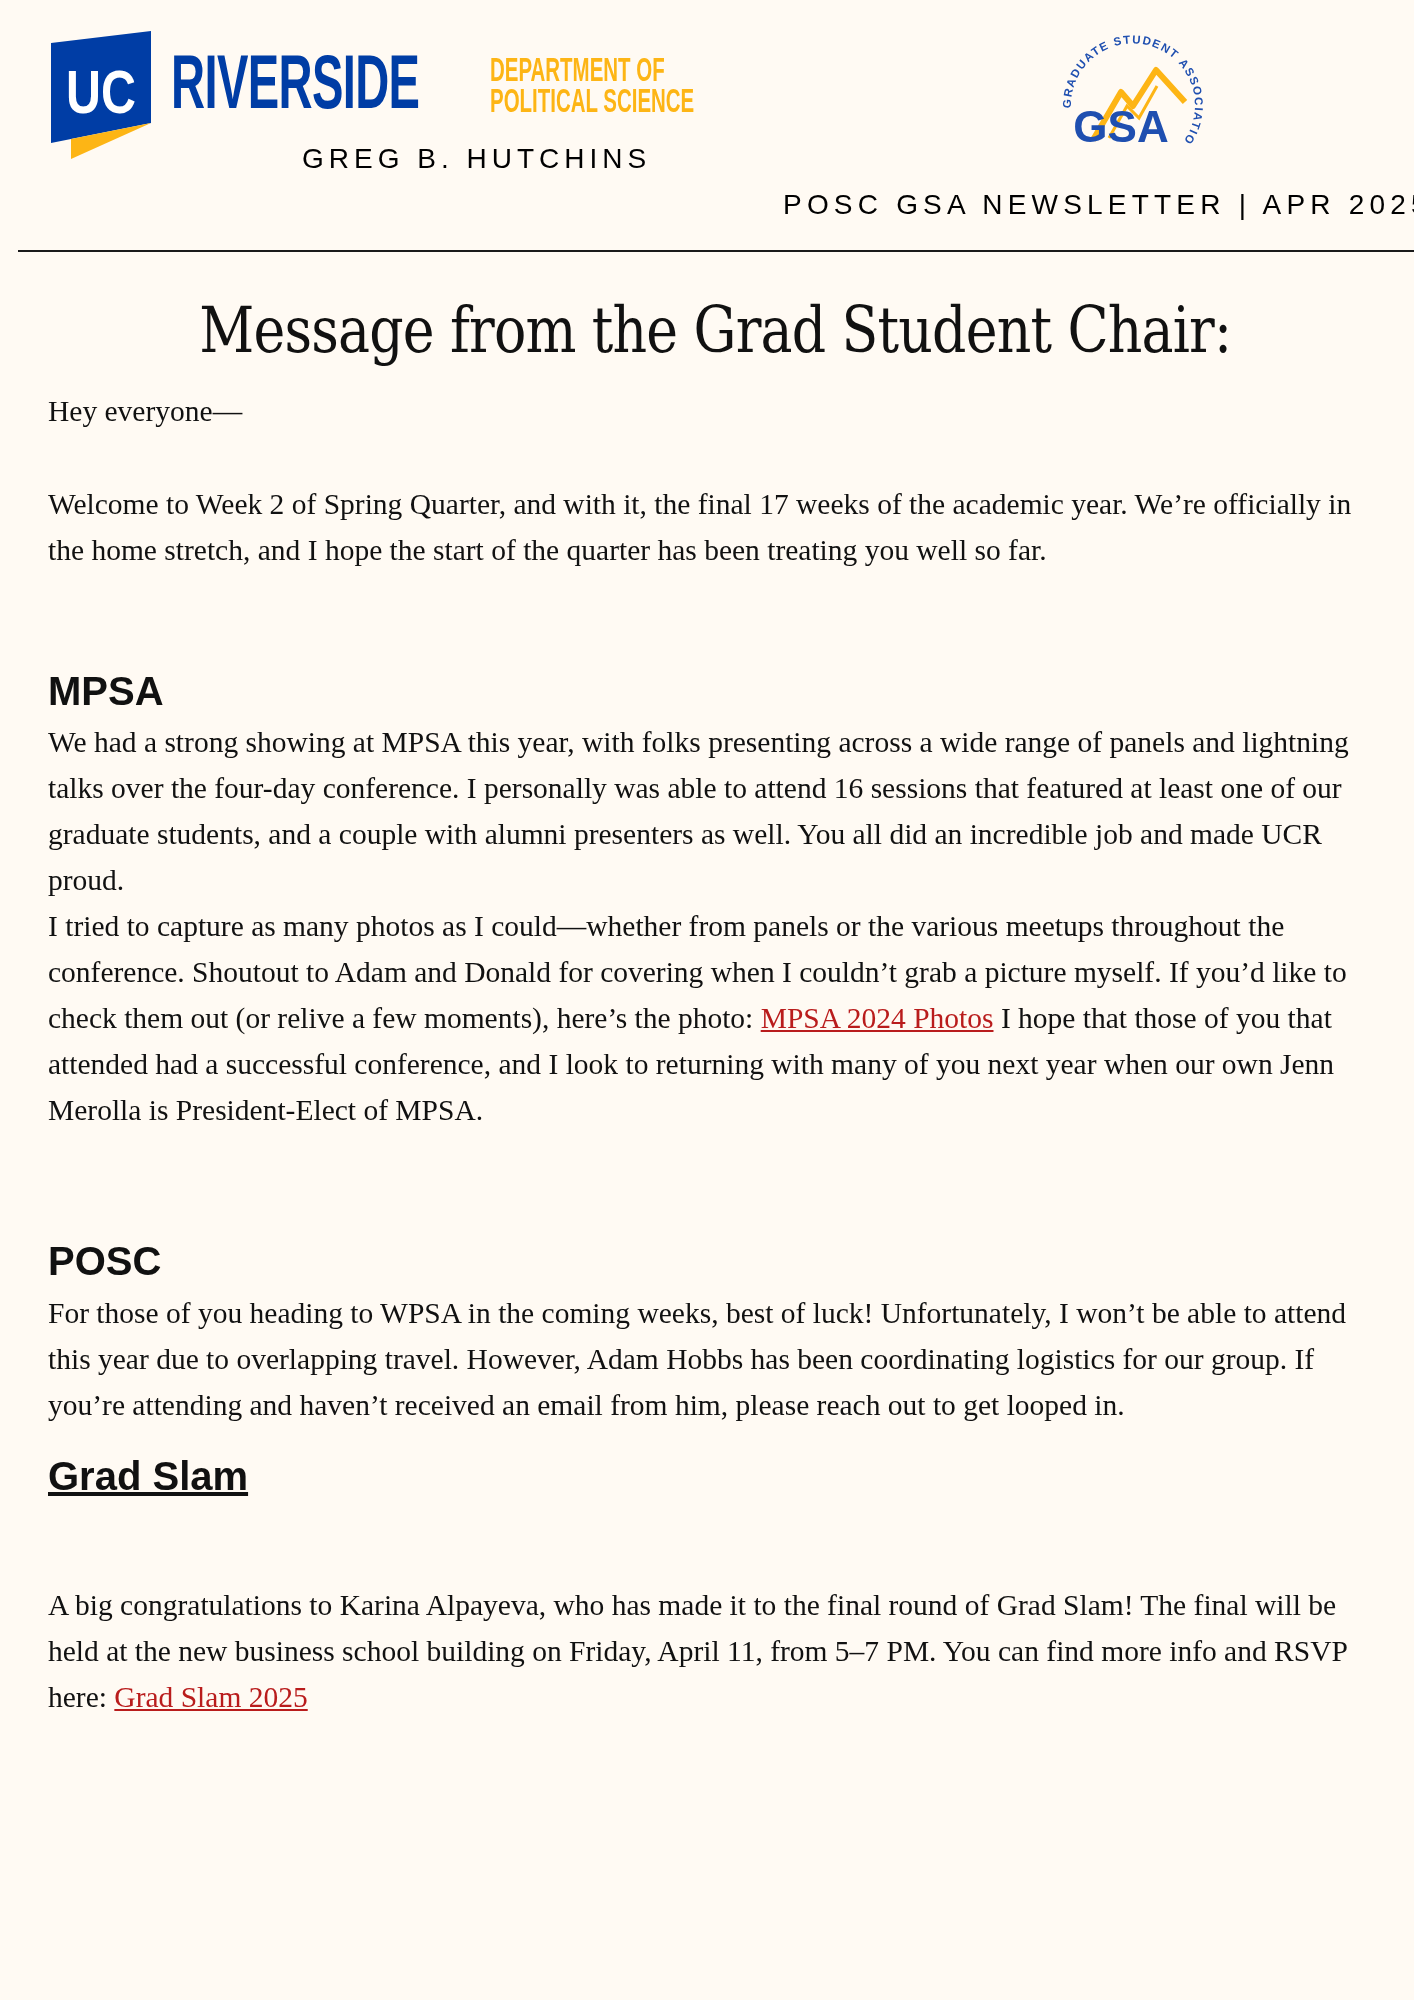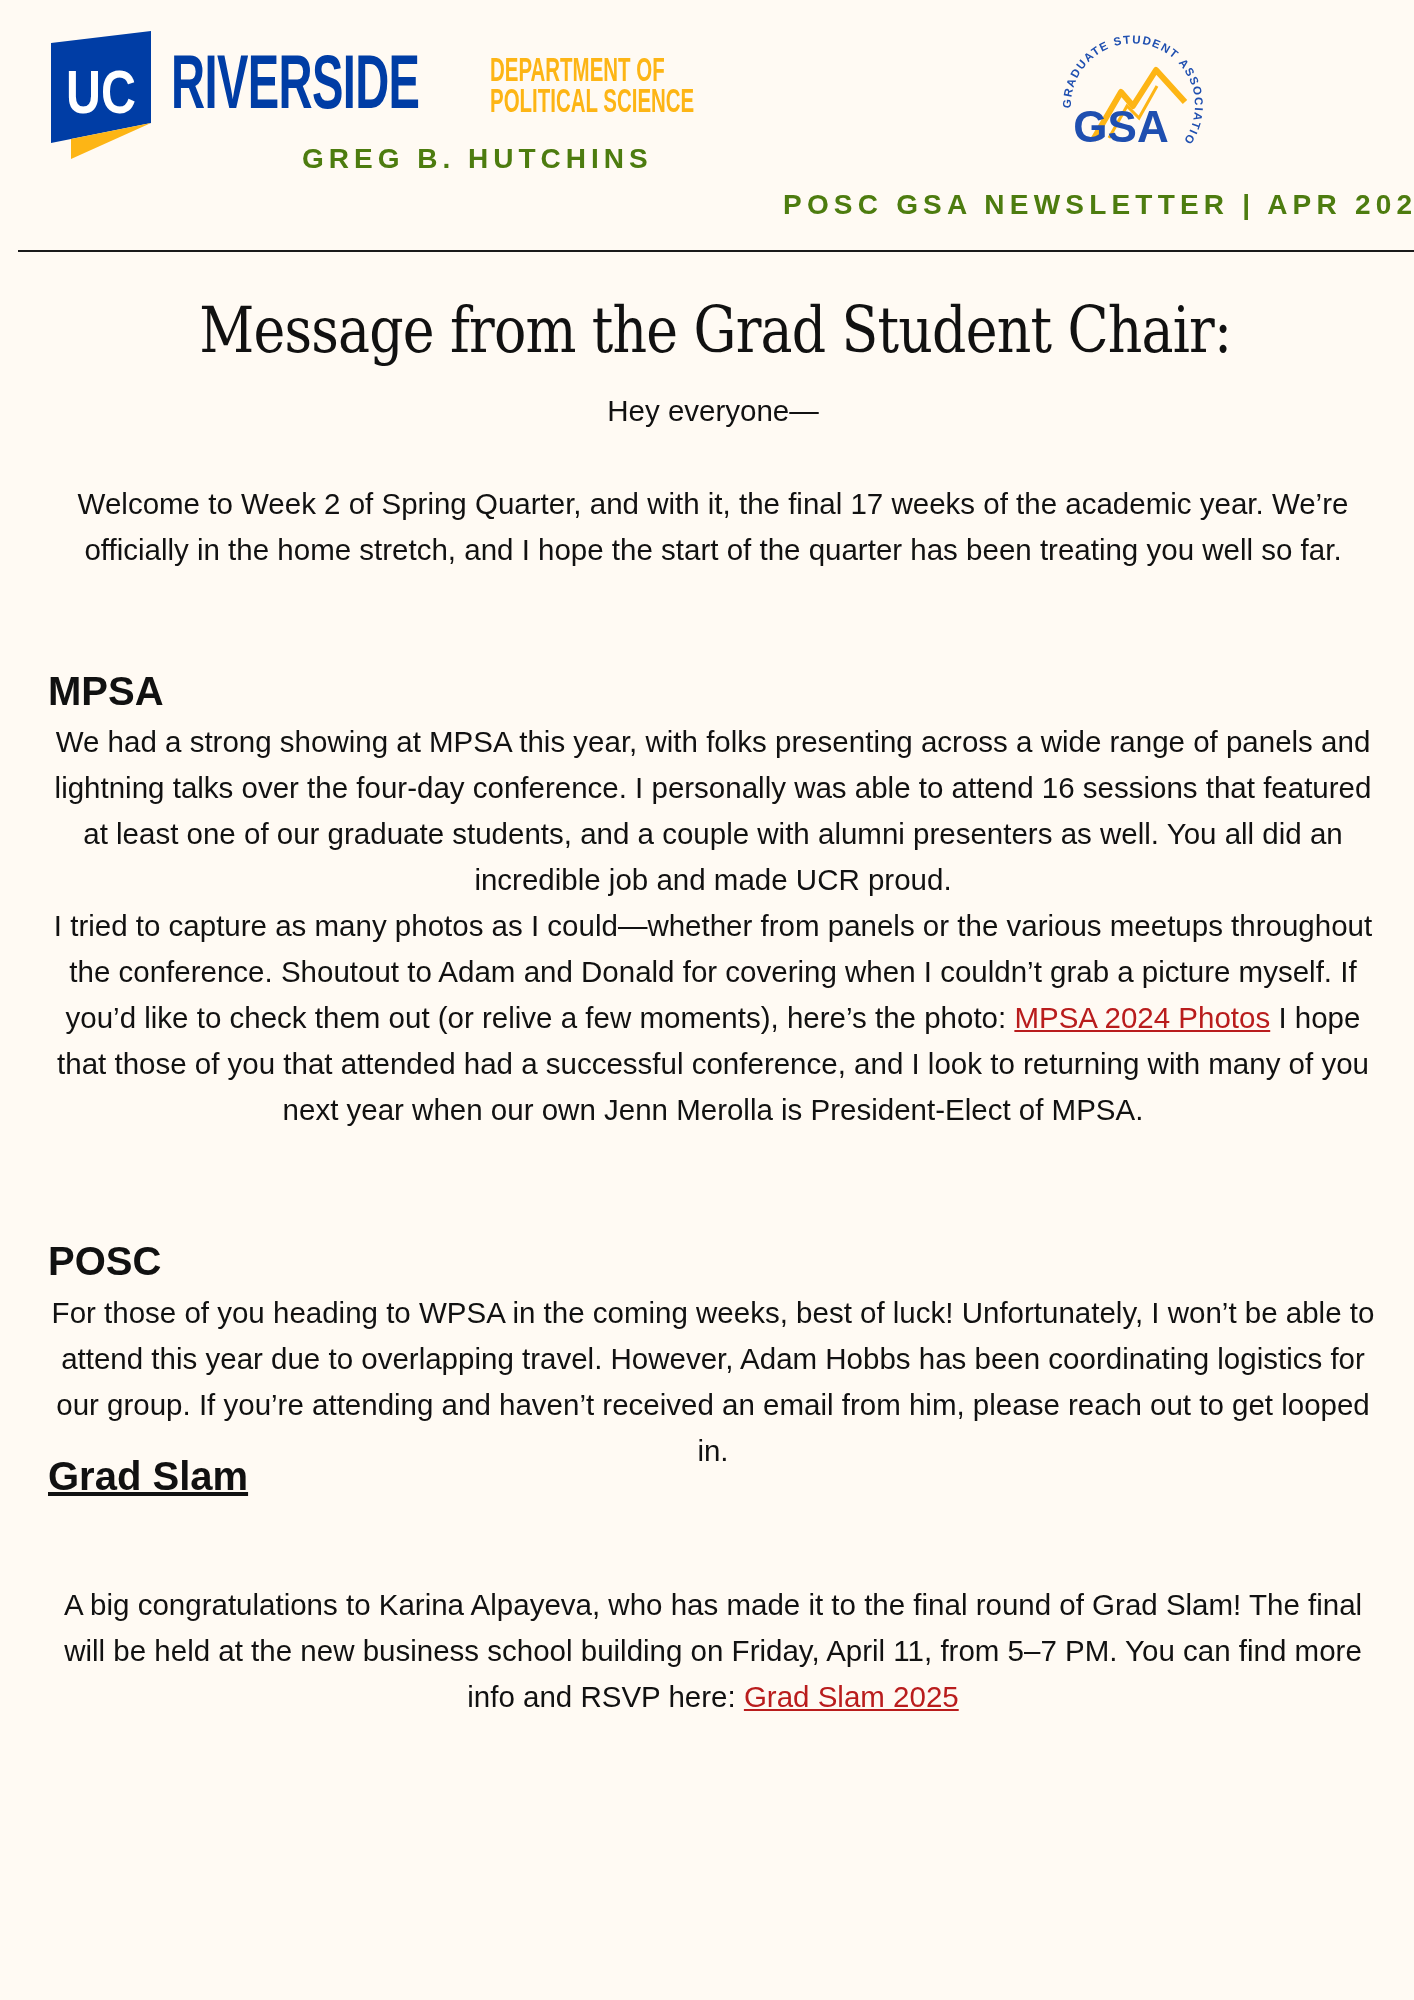--- a/index.html
+++ b/index.html
@@ -23,41 +23,40 @@
       white-space: nowrap;
     }
     .dept {
       position: absolute; left: 472px; top: 54px;
       font-family: "Liberation Sans", sans-serif; font-weight: 700;
       font-size: 33px; line-height: 31px; color: #fdb515;
       transform: scaleX(0.62); transform-origin: left top;
       white-space: nowrap;
     }
     .chair-name, .chair-title, .newsletter-line {
-      position: absolute; font-family: "Liberation Sans", sans-serif; font-weight: 700;
-      color: #4d7c0f; letter-spacing: 5px; white-space: nowrap;
+      position: absolute; font-family: "Liberation Sans", sans-serif; font-weight: 400;
+      color: #000000; letter-spacing: 5px; white-space: nowrap;
     }
     .chair-name { left: 284px; top: 143px; font-size: 28px; }
     .chair-title { left: 210px; top: 189px; font-size: 28px; }
     .newsletter-line { left: 765px; top: 189px; font-size: 28px; letter-spacing: 5.2px; }
 
     .gsa-logo { position: absolute; left: 1035px; top: 30px; width: 170px; height: 145px; }
 
     .title {
       position: absolute; left: 8px; top: 288px; width: 1414px; text-align: center;
       font-family: "DejaVu Serif", serif; font-size: 64px; line-height: 84px;
       color: #111; letter-spacing: -1px;
     }
     .title span { display: inline-block; transform: scaleX(0.84); }
 
     .body-text {
       position: absolute; left: 48px; width: 1330px;
-      font-family: Liberation Sans, sans-serif; font-size: 29.5px; line-height: 46px;
+      font-family: Liberation Serif, serif; font-size: 29.5px; line-height: 46px;
       color: #111;
-      text-align: center;
     }
     .section-head {
       position: absolute; left: 48px;
       font-family: "Liberation Sans", sans-serif; font-weight: 700;
       font-size: 40px; line-height: 40px; color: #111;
     }
     .link { text-decoration: underline; color: #b91c1c; cursor: pointer; margin-top: 24px; }
     p { margin: 0; }
   </style>
 </head>

